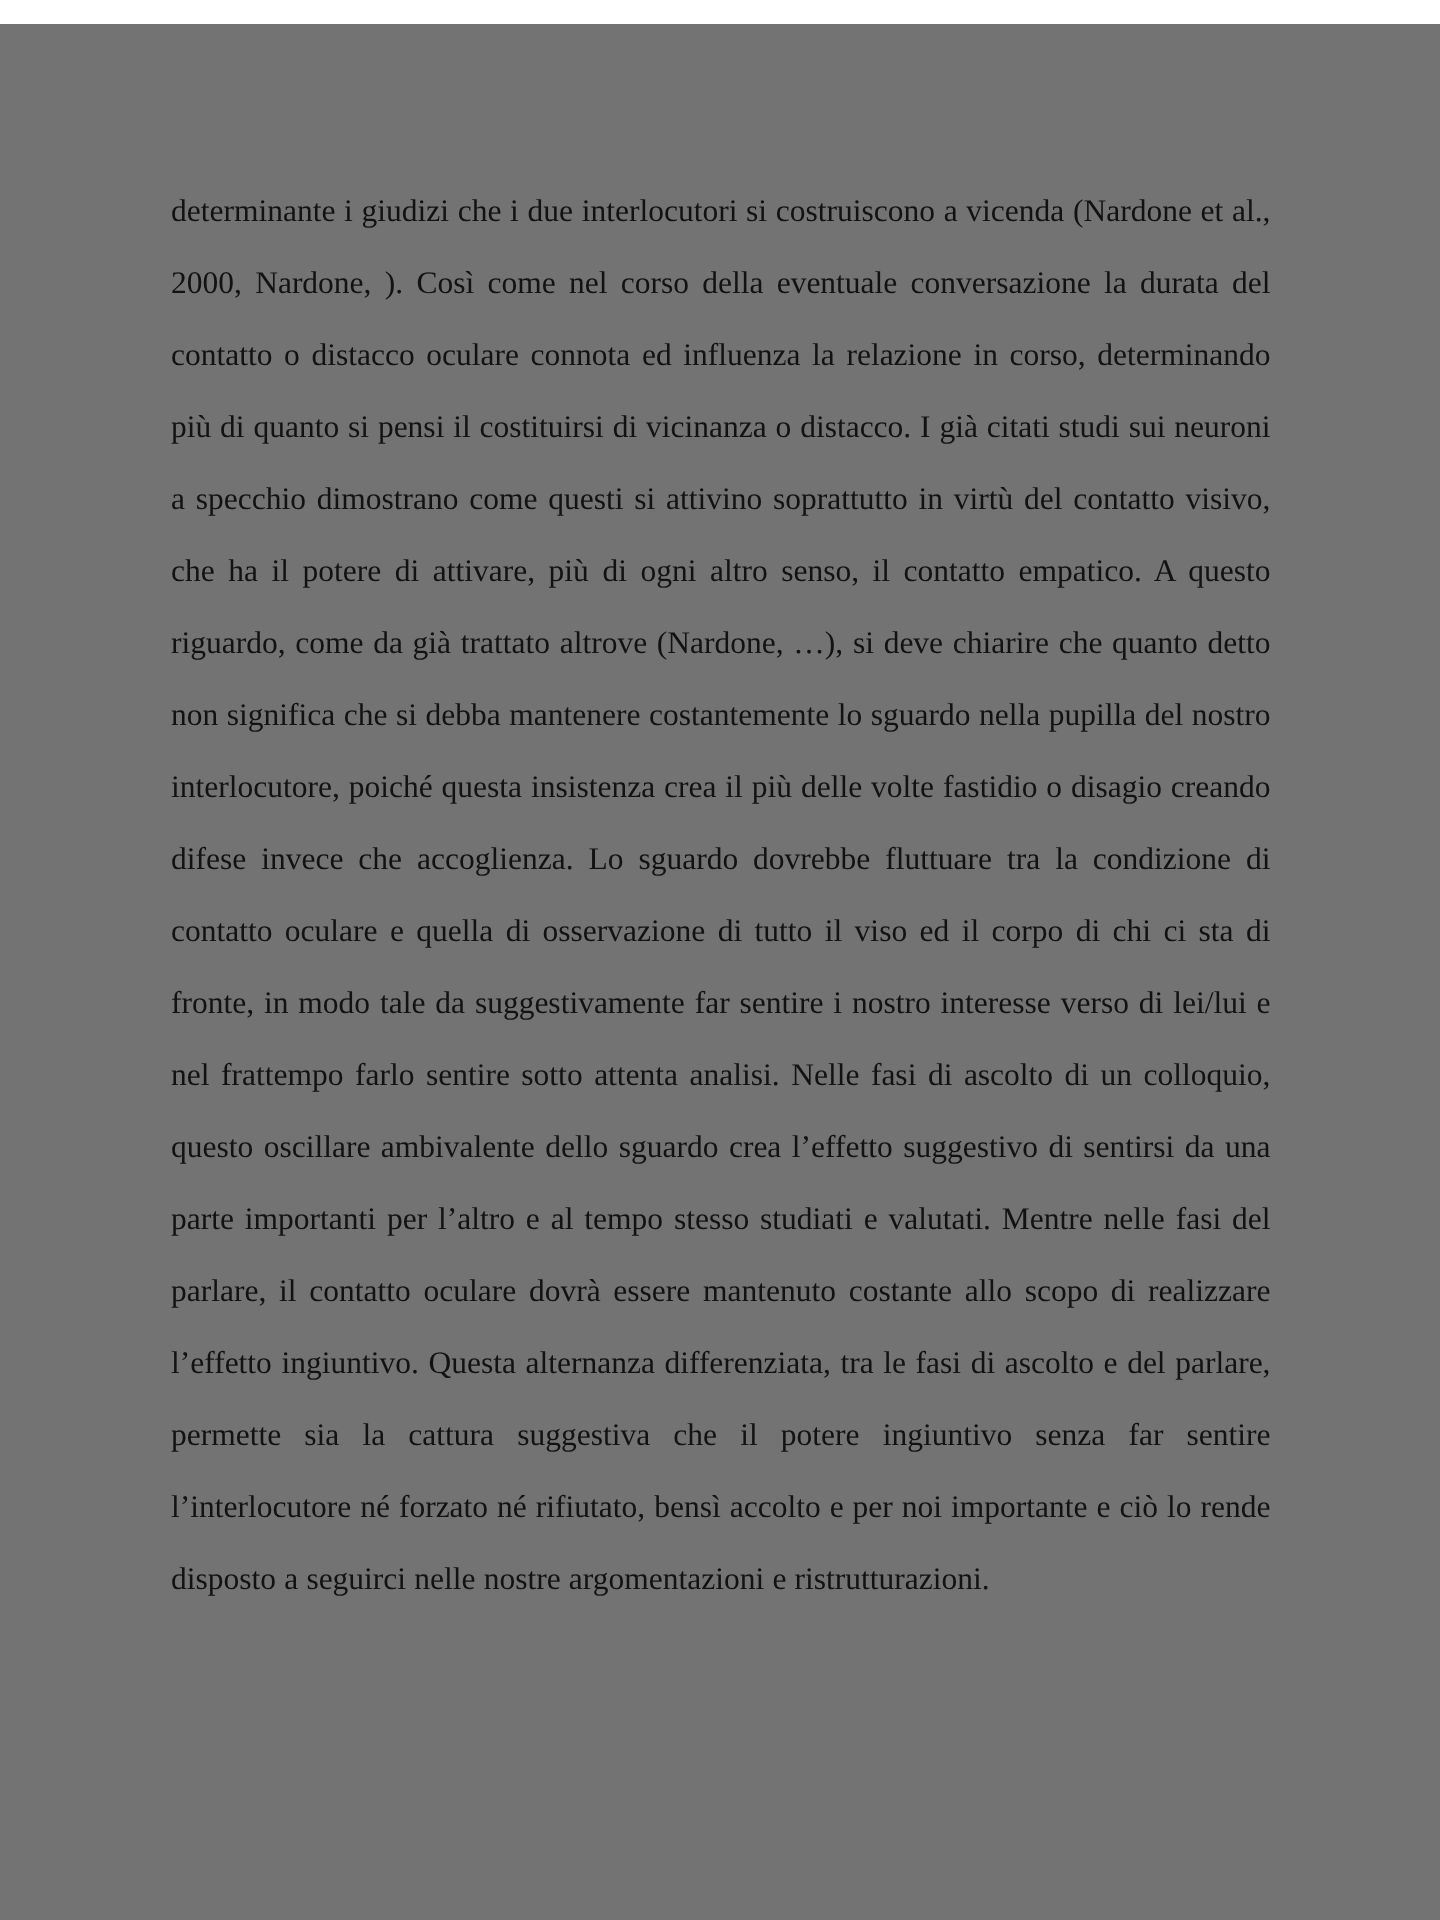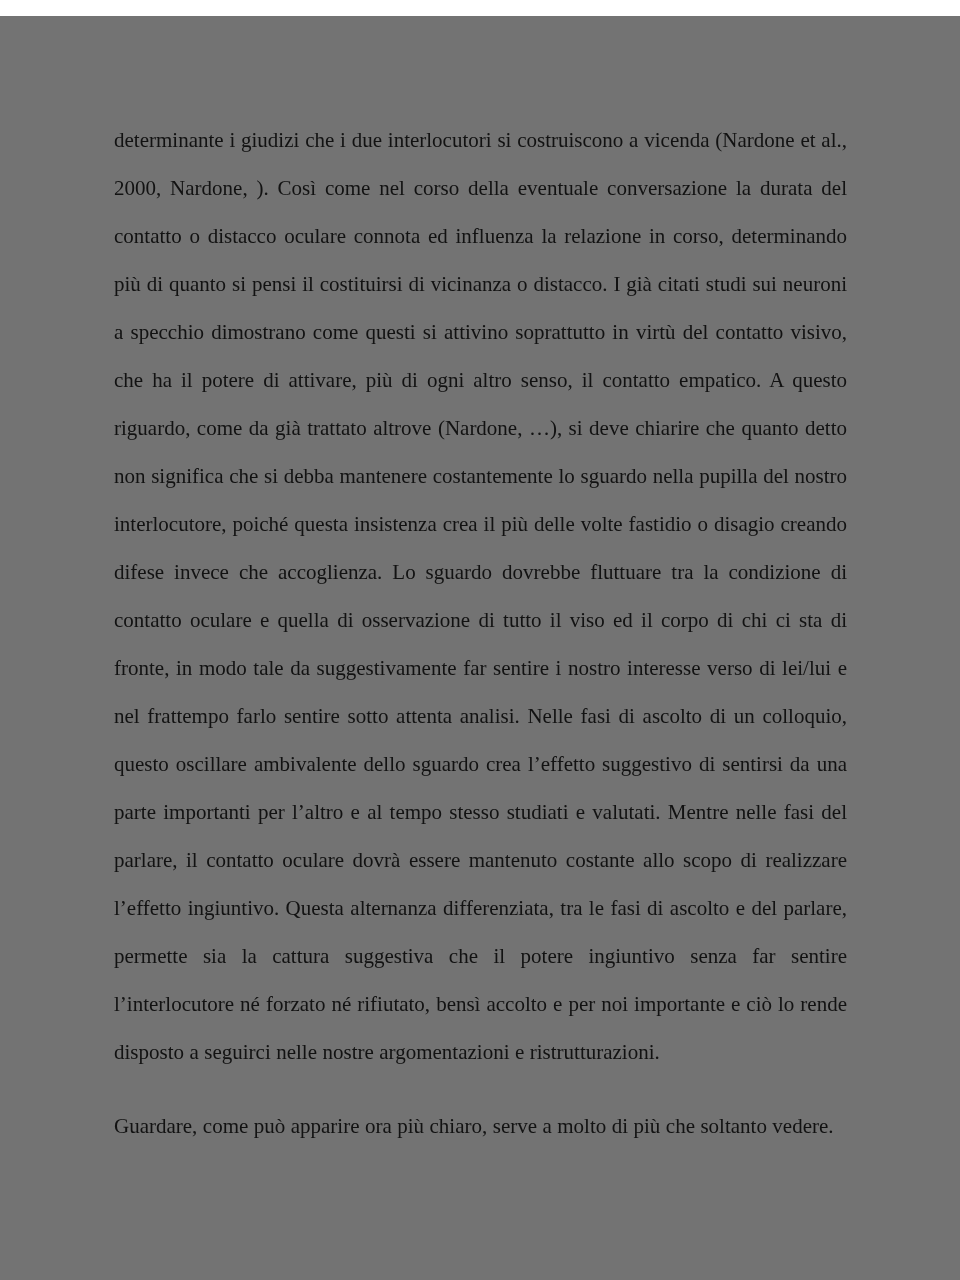--- a/index.html
+++ b/index.html
@@ -50,17 +50,16 @@
 </style>
 </head>
 <body>
 
 <div class="page">
 
   <div class="text-column">
 
     <p class="body-paragraph">determinante i giudizi che i due interlocutori si costruiscono a vicenda (Nardone et al., 2000, Nardone, ). Così come nel corso della eventuale conversazione la durata del contatto o distacco oculare connota ed influenza la relazione in corso, determinando più di quanto si pensi il costituirsi di vicinanza o distacco. I già citati studi sui neuroni a specchio dimostrano come questi si attivino soprattutto in virtù del contatto visivo, che ha il potere di attivare, più di ogni altro senso, il contatto empatico. A questo riguardo, come da già trattato altrove (Nardone, …), si deve chiarire che quanto detto non significa che si debba mantenere costantemente lo sguardo nella pupilla del nostro interlocutore, poiché questa insistenza crea il più delle volte fastidio o disagio creando difese invece che accoglienza. Lo sguardo dovrebbe fluttuare tra la condizione di contatto oculare e quella di osservazione di tutto il viso ed il corpo di chi ci sta di fronte, in modo tale da suggestivamente far sentire i nostro interesse verso di lei/lui e nel frattempo farlo sentire sotto attenta analisi. Nelle fasi di ascolto di un colloquio, questo oscillare ambivalente dello sguardo crea l’effetto suggestivo di sentirsi da una parte importanti per l’altro e al tempo stesso studiati e valutati. Mentre nelle fasi del parlare, il contatto oculare dovrà essere mantenuto costante allo scopo di realizzare l’effetto ingiuntivo. Questa alternanza differenziata, tra le fasi di ascolto e del parlare, permette sia la cattura suggestiva che il potere ingiuntivo senza far sentire l’interlocutore né forzato né rifiutato, bensì accolto e per noi importante e ciò lo rende disposto a seguirci nelle nostre argomentazioni e ristrutturazioni.</p>
 
-    <p class="body-paragraph closing-paragraph">Guardare, come può apparire ora più chiaro, serve a molto di più che soltanto vedere.</p>
 
   </div>
 
 </div>
 
 </body></html>

